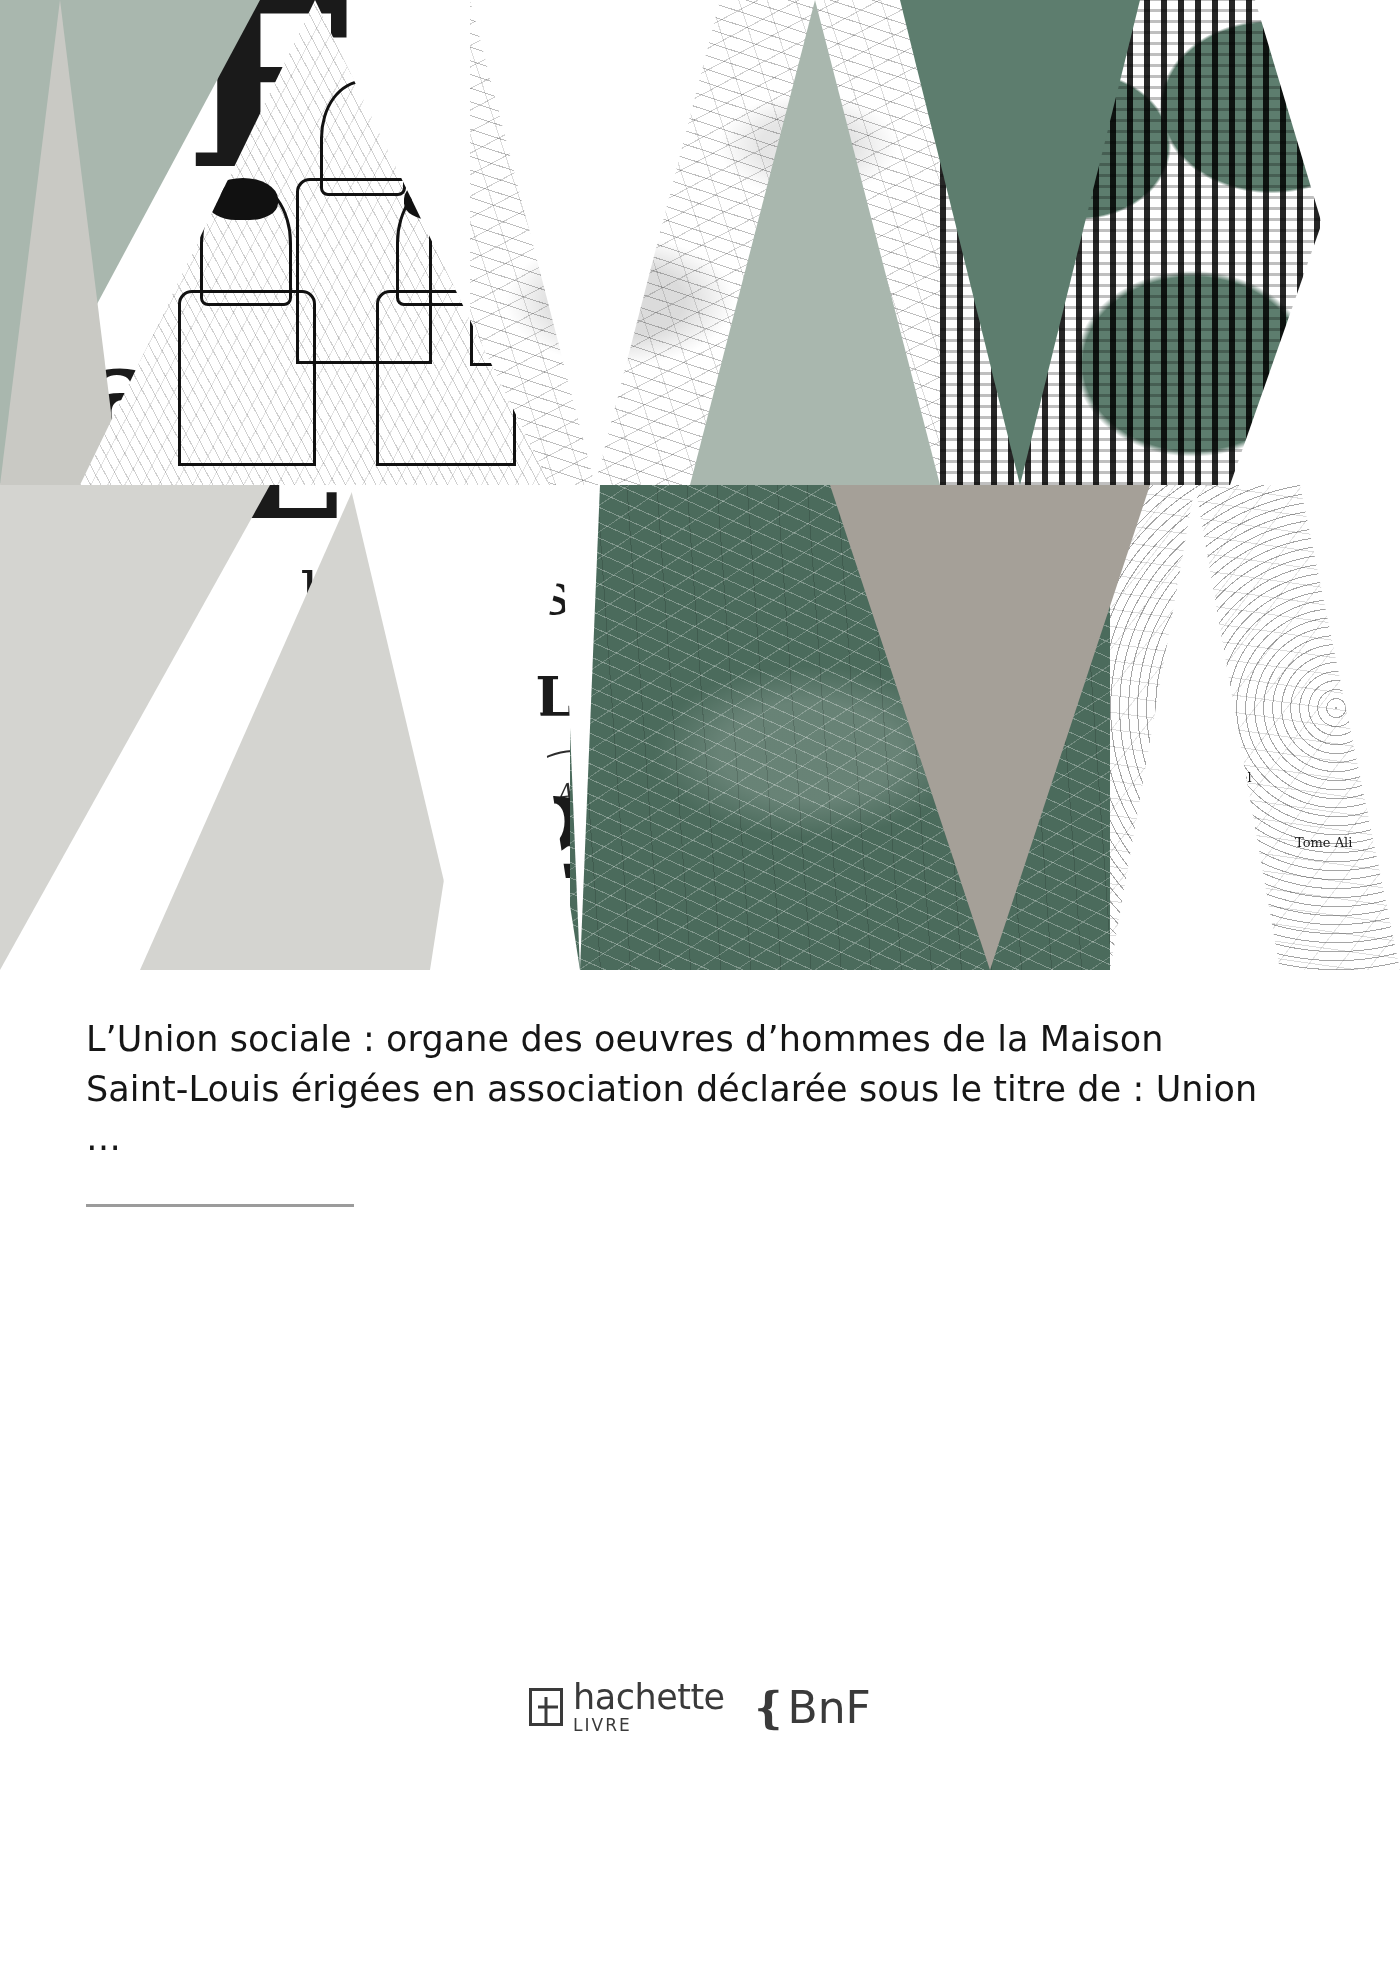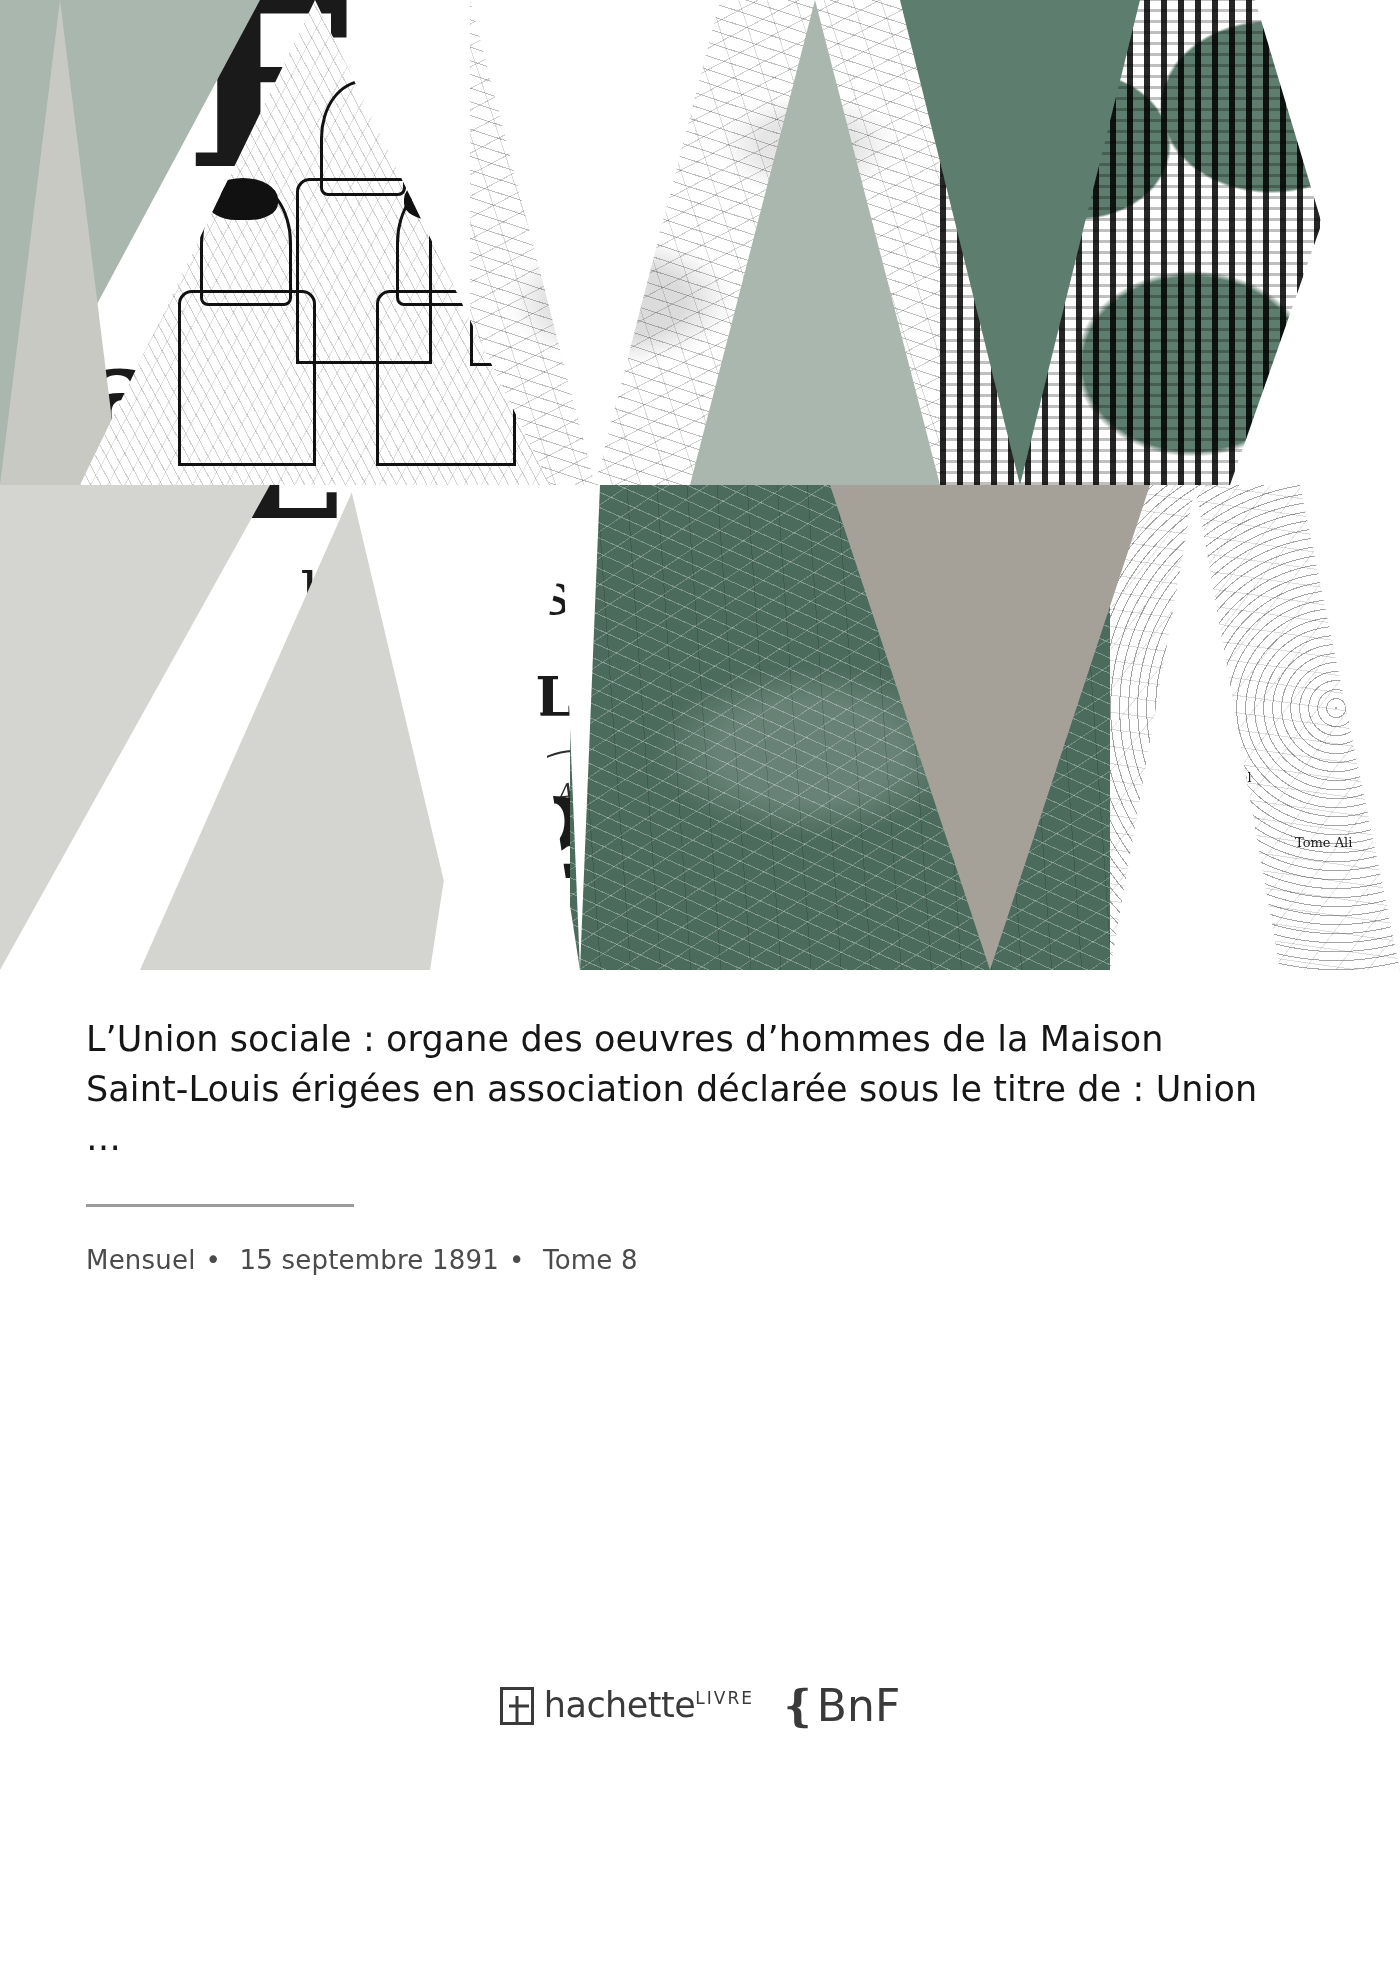--- a/index.html
+++ b/index.html
@@ -243,21 +243,21 @@
     position: absolute;
     left: 6px;
     top: 50%;
     transform: translateY(-50%);
     width: 20px;
     height: 3px;
     background: #3a3a3a;
   }
   .hachette-words {
     display: flex;
-    flex-direction: row;
+    flex-direction: column;
     line-height: 1;
   }
   .hachette-name {
     font-family: "DejaVu Sans", sans-serif;
     font-size: 35px;
     color: #3a3a3a;
     letter-spacing: -.5px;
   }
   .hachette-sub {
     font-family: "DejaVu Sans", sans-serif;
@@ -363,25 +363,20 @@
     <div class="tri tri-down plain-white" style="left:560px;width:40px;"></div>
     <div class="tri tri-down plain-warm" style="left:830px;width:320px;"></div>
     <div class="tri tri-up plain-white" style="left:1110px;width:170px;"></div>
     <div class="tri tri-down-right plain-white" style="left:1300px;width:100px;"></div>
   </div>
 </div>
 
 <div class="text-block">
   <h1 class="book-title">L’Union sociale : organe des oeuvres d’hommes de la Maison Saint-Louis érigées en association déclarée sous le titre de : Union …</h1>
   <div class="rule"></div>
-  <div class="subtitle">
-    <span>Mensuel</span><span class="sep">•</span>
-    <span>15 septembre 1891</span><span class="sep">•</span>
-    <span>Tome 8</span>
-  </div>
 </div>
 
 <div class="footer-logos">
   <div class="hachette">
     <div class="hachette-mark"></div>
     <div class="hachette-words">
       <span class="hachette-name">hachette</span>
       <span class="hachette-sub">LIVRE</span>
     </div>
   </div>

